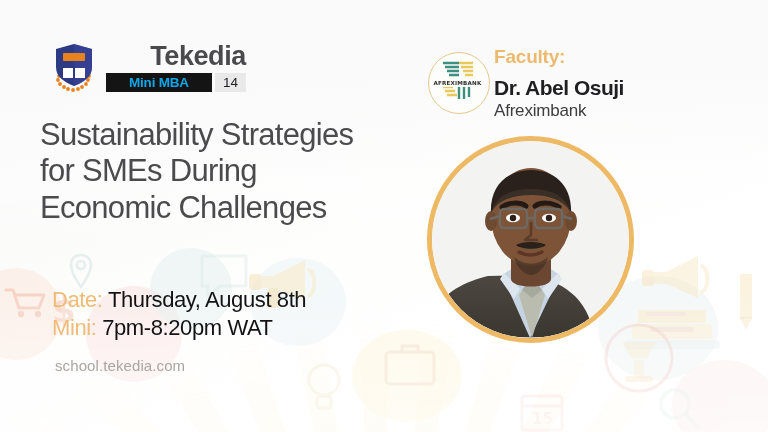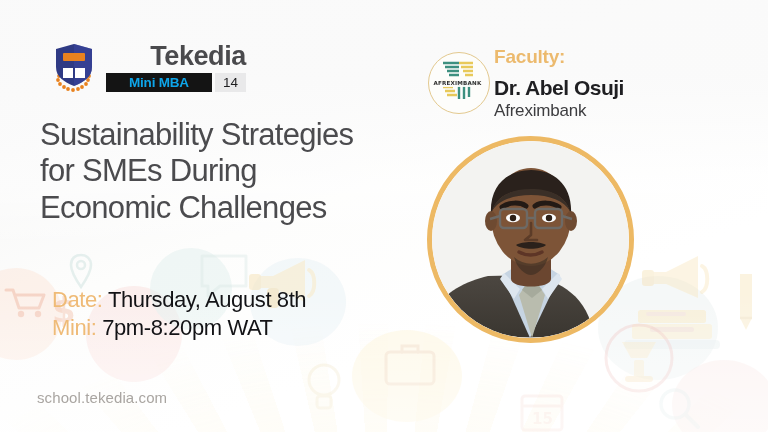--- a/index.html
+++ b/index.html
@@ -71,22 +71,22 @@
     font-size:31px;font-weight:400;line-height:1.17;color:#4b4b4e;
     letter-spacing:-.7px;
   }
 
   
   .meta{position:absolute;left:52px;top:286px;line-height:1.28;}
   .meta-row{font-size:22px;letter-spacing:-.4px;white-space:nowrap;}
   .meta-key{color:#efbb77;font-weight:400;text-align:right;}
   .meta-val{color:#131316;font-weight:400;margin-top:44px;}
   .site{
-    position:absolute;left:37px;top:357px;font-size:15px;
-    color:#a9a5a1;font-weight:400;letter-spacing:.1px;margin-top:32px;
+    position:absolute;left:55px;top:357px;font-size:15px;
+    color:#a9a5a1;font-weight:400;letter-spacing:.1px;
   }
 
   
   .portrait{
     position:absolute;left:427px;top:136px;width:207px;height:207px;
     border-radius:50%;border:5px solid #edb964;background:#ffffff;
     overflow:hidden;box-sizing:border-box;
   }
   .portrait svg{position:absolute;left:0;top:0;}
 </style>

